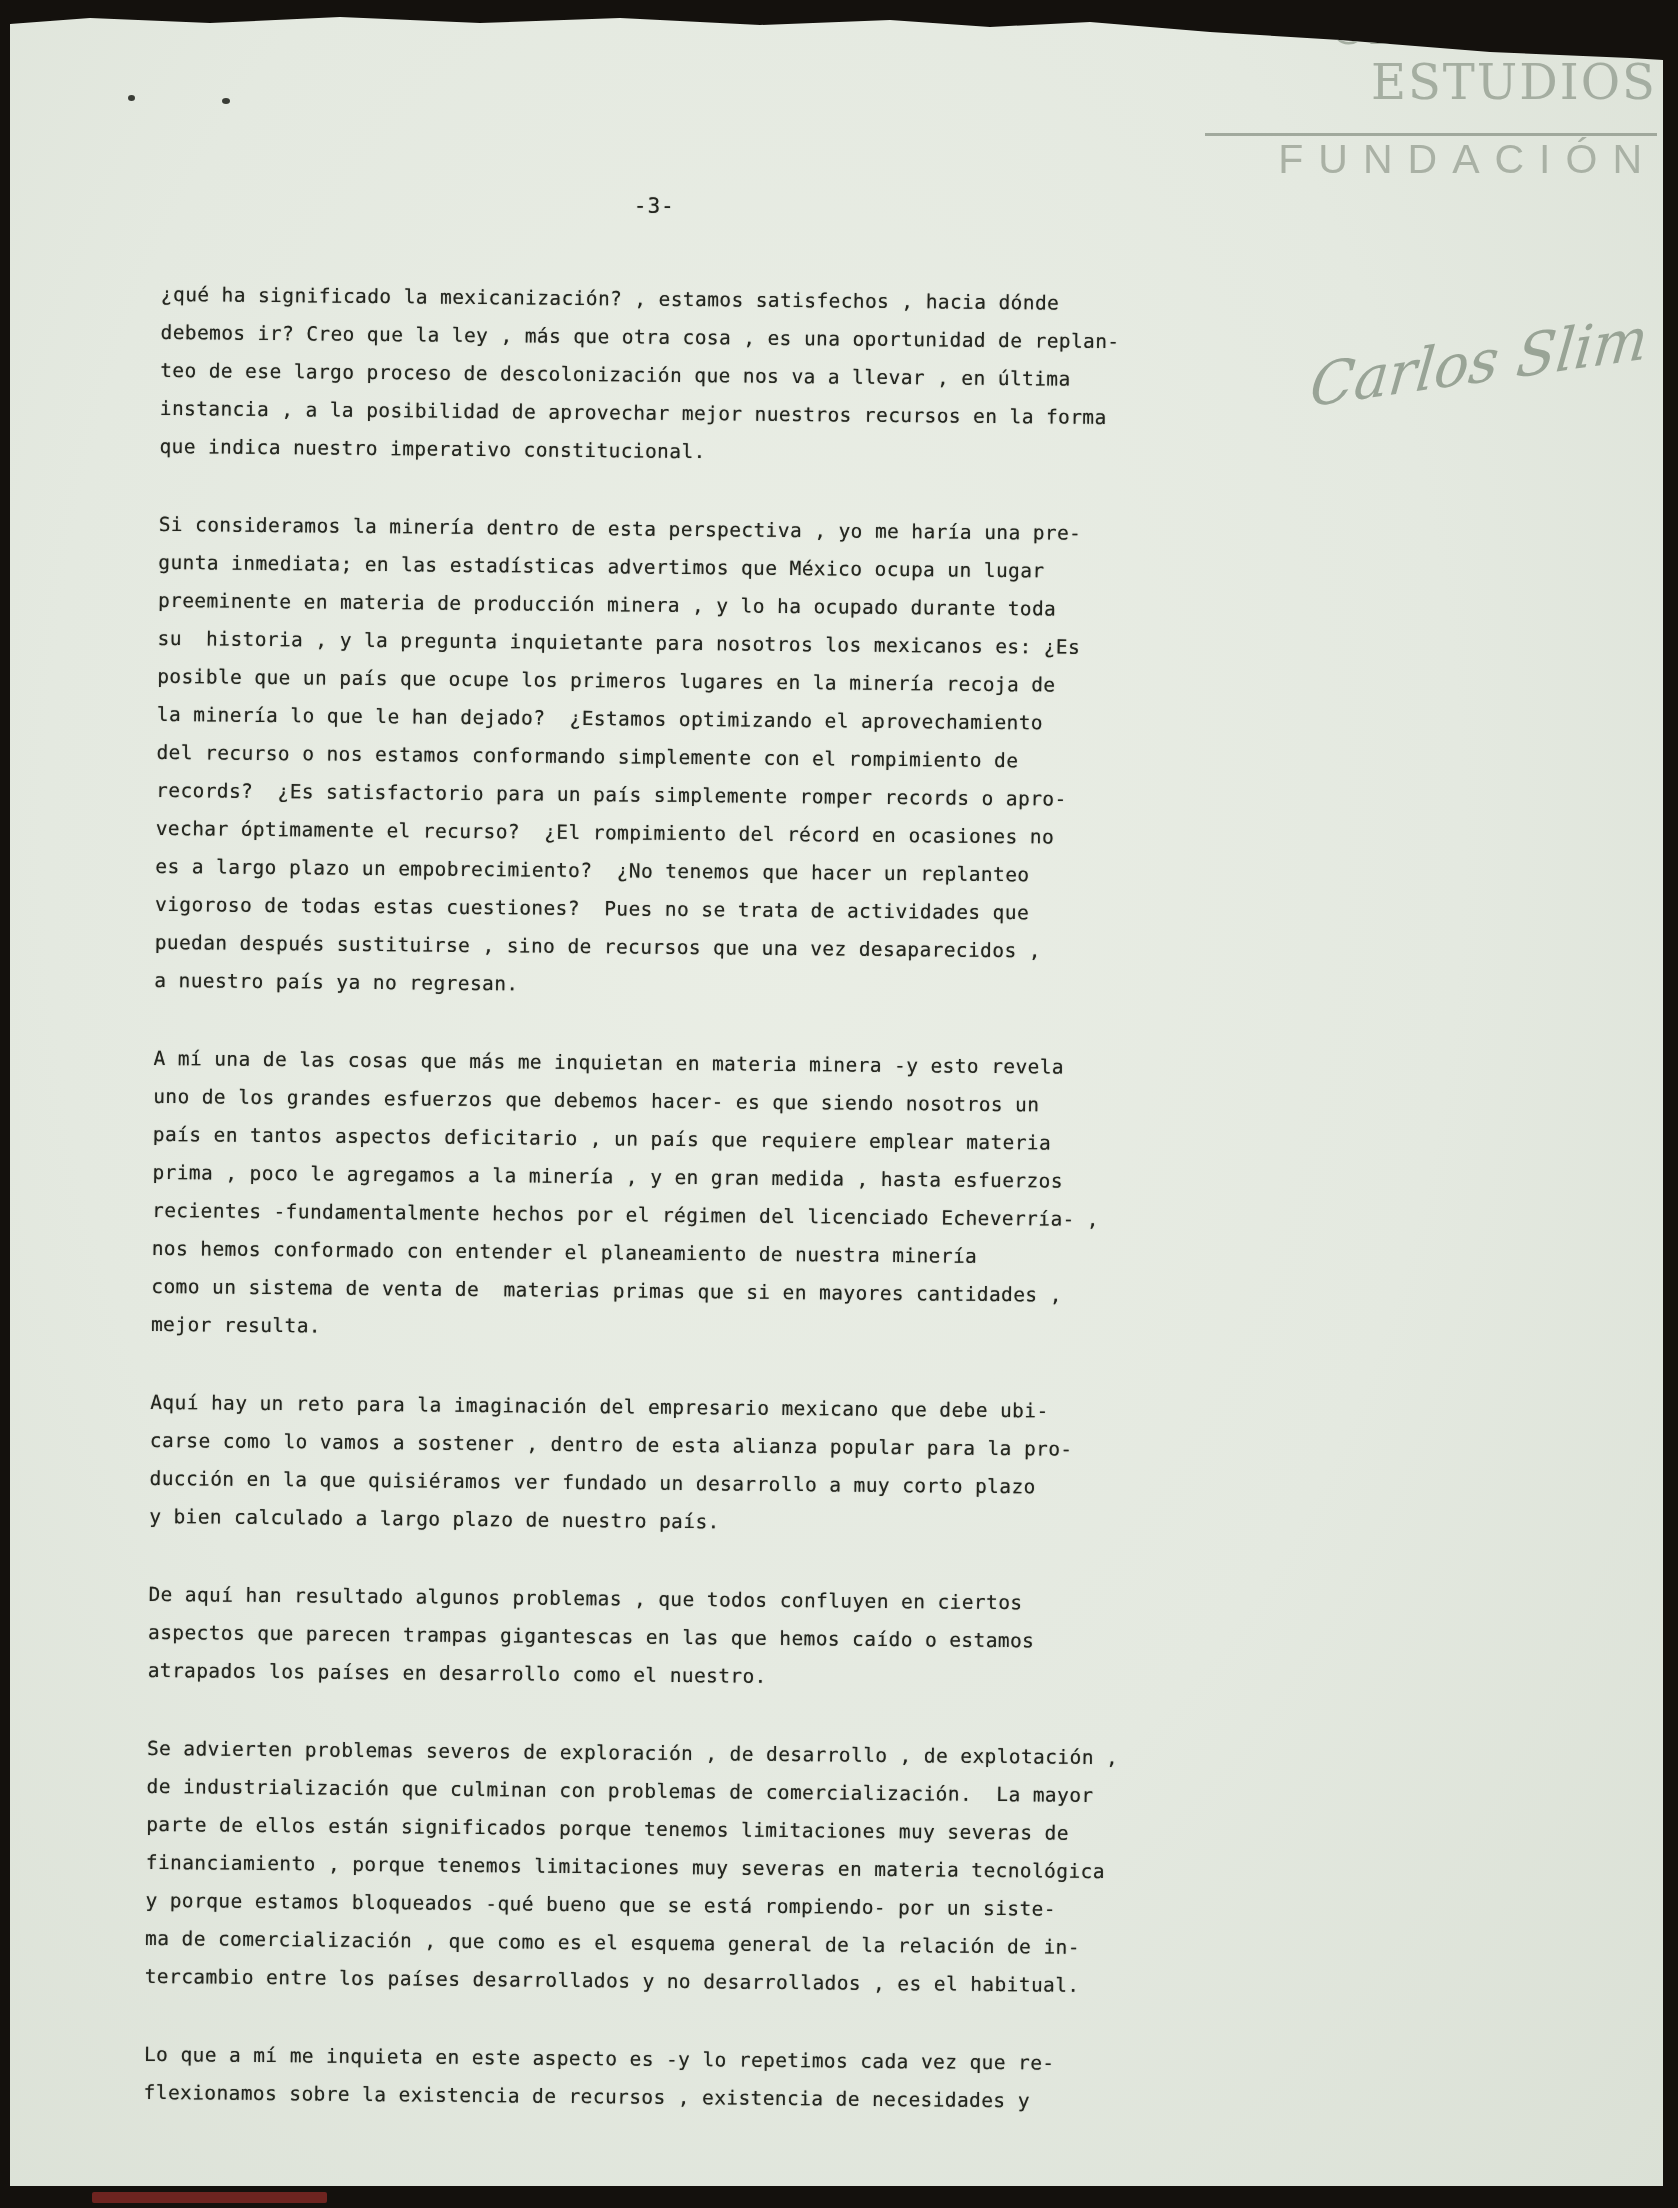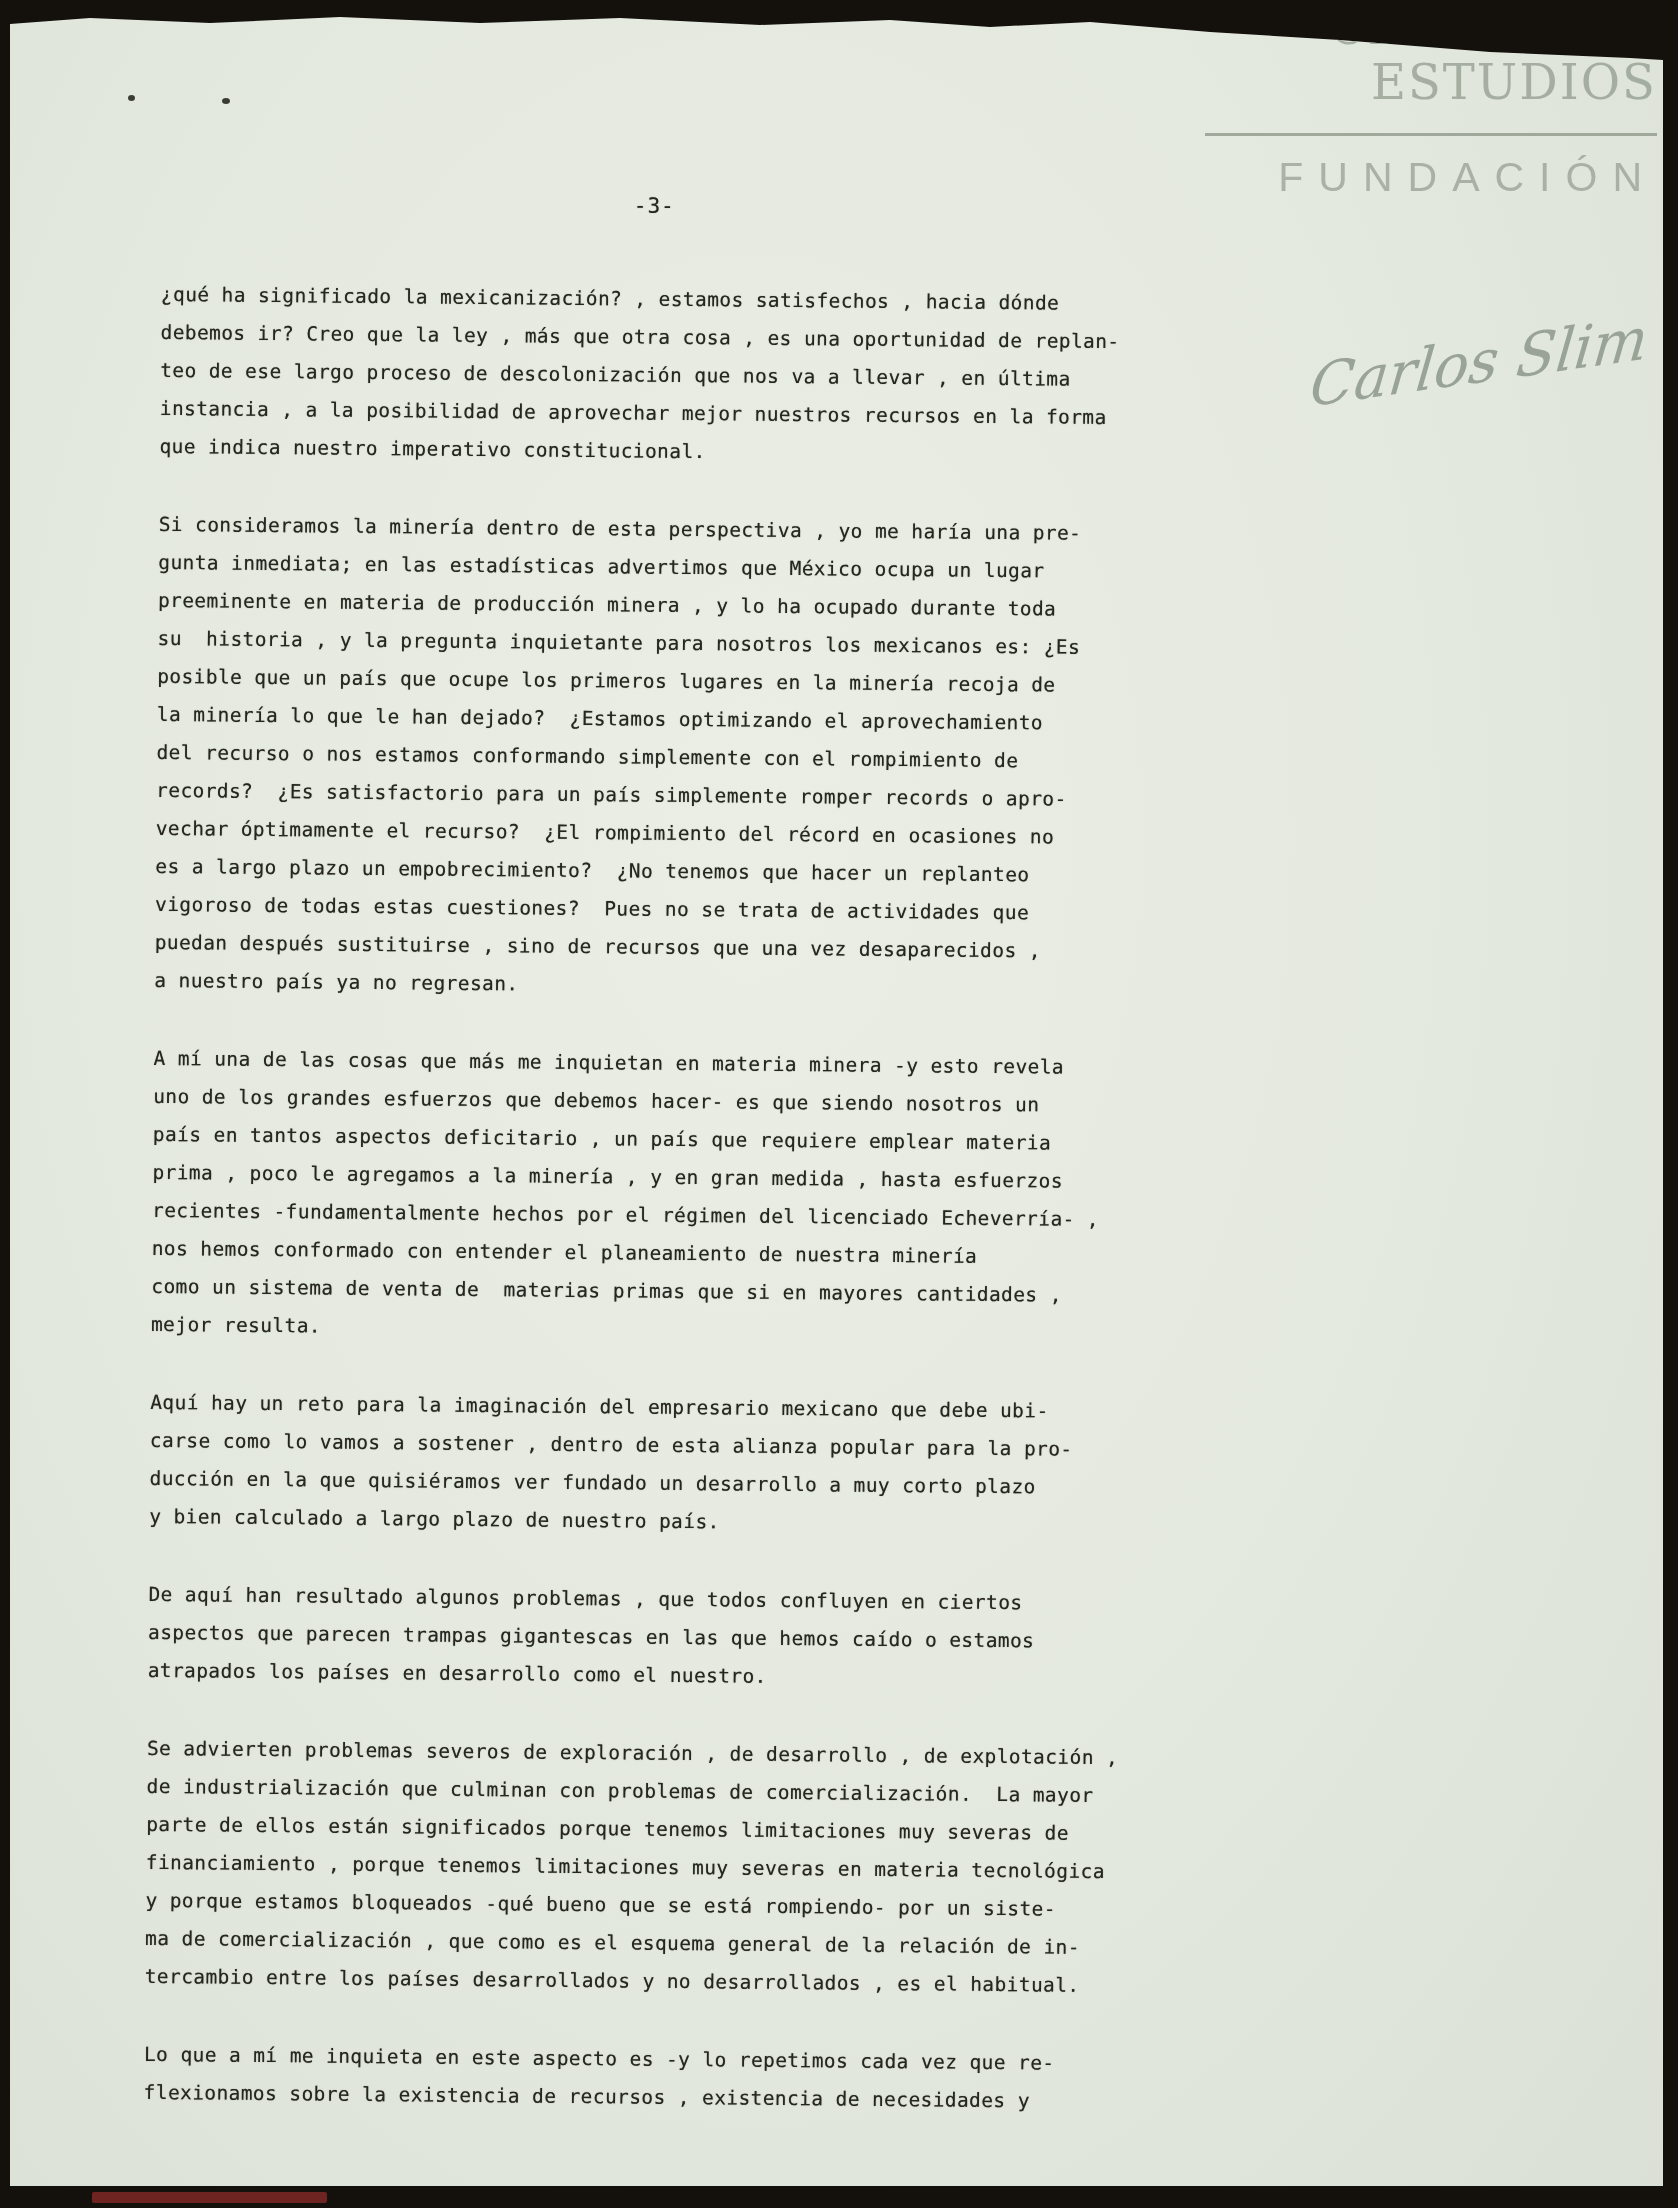--- a/index.html
+++ b/index.html
@@ -48,21 +48,20 @@
     letter-spacing: 2px;
     color: rgba(154, 163, 150, 0.85);
   }
   .wm-rule {
     margin: 23px 0 0 auto;
     width: 452px;
     height: 3px;
     background: rgba(144, 153, 140, 0.8);
   }
   .wm-foundation {
-    margin-top: 18px;
     font-family: "Liberation Sans", sans-serif;
     font-size: 41px;
     font-weight: 400;
     letter-spacing: 15px;
     color: rgba(163, 171, 158, 0.9);
     white-space: nowrap;
   }
   .signature {
     position: absolute;
     top: 328px;

